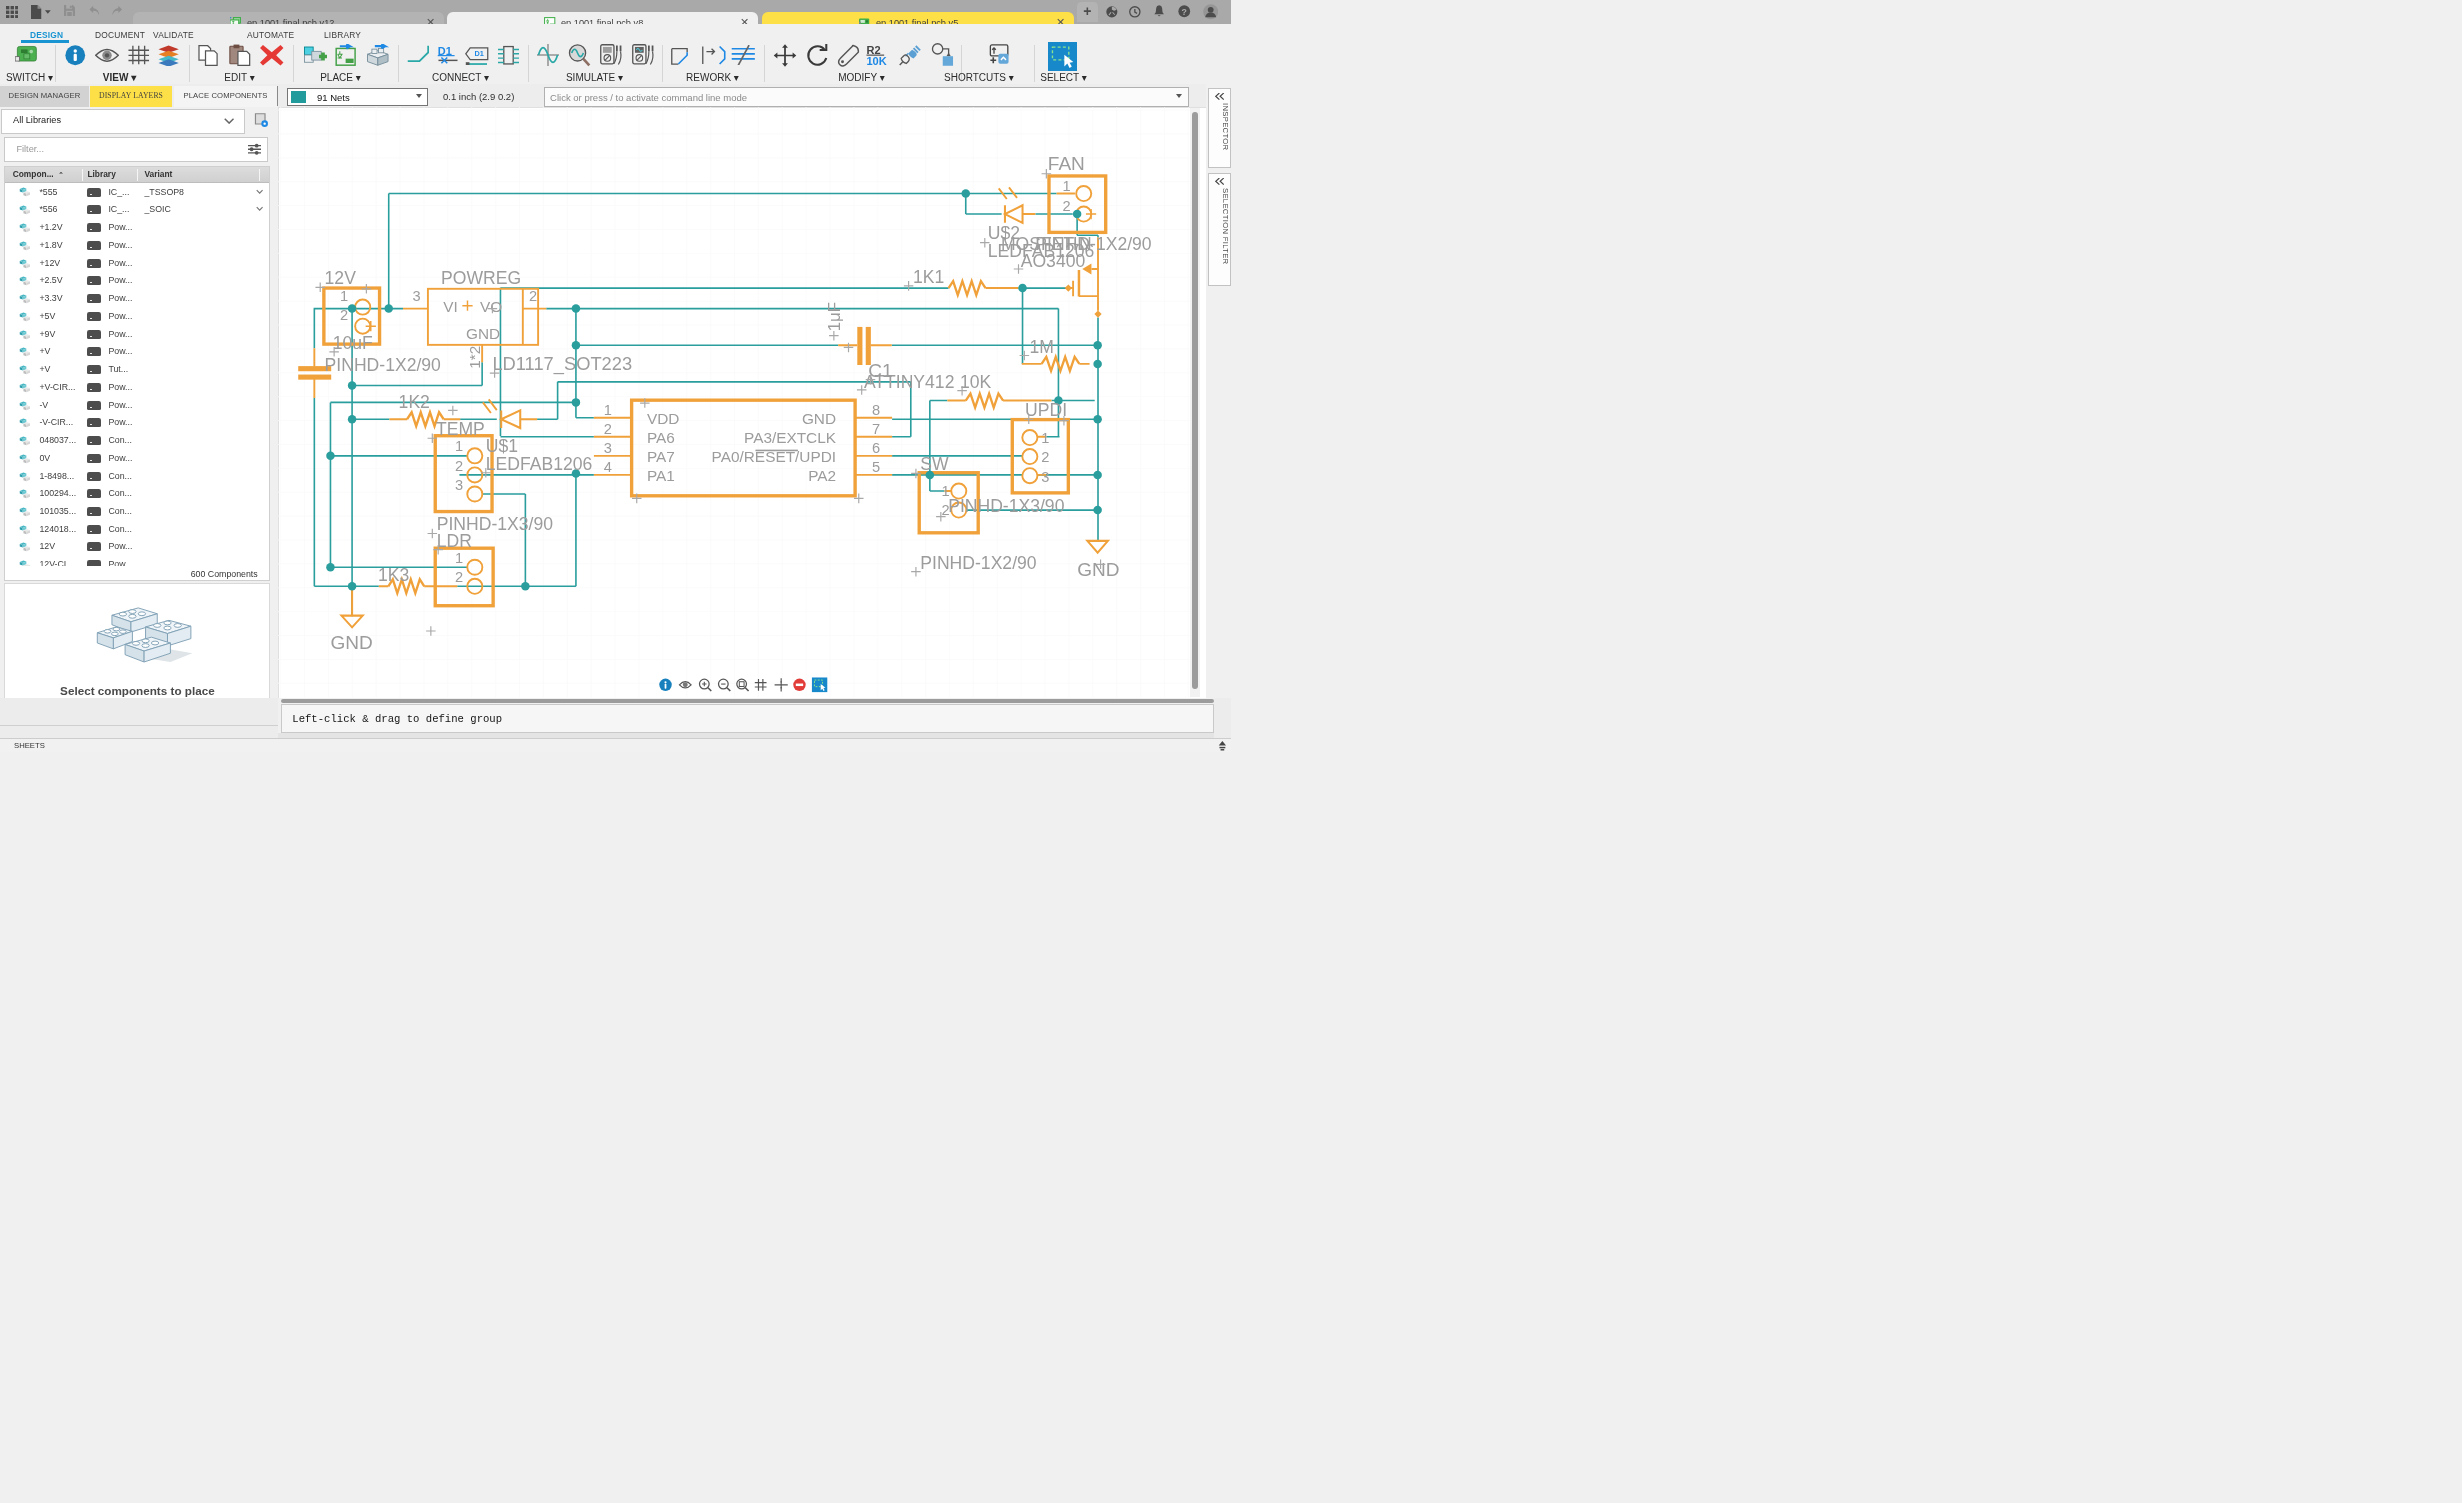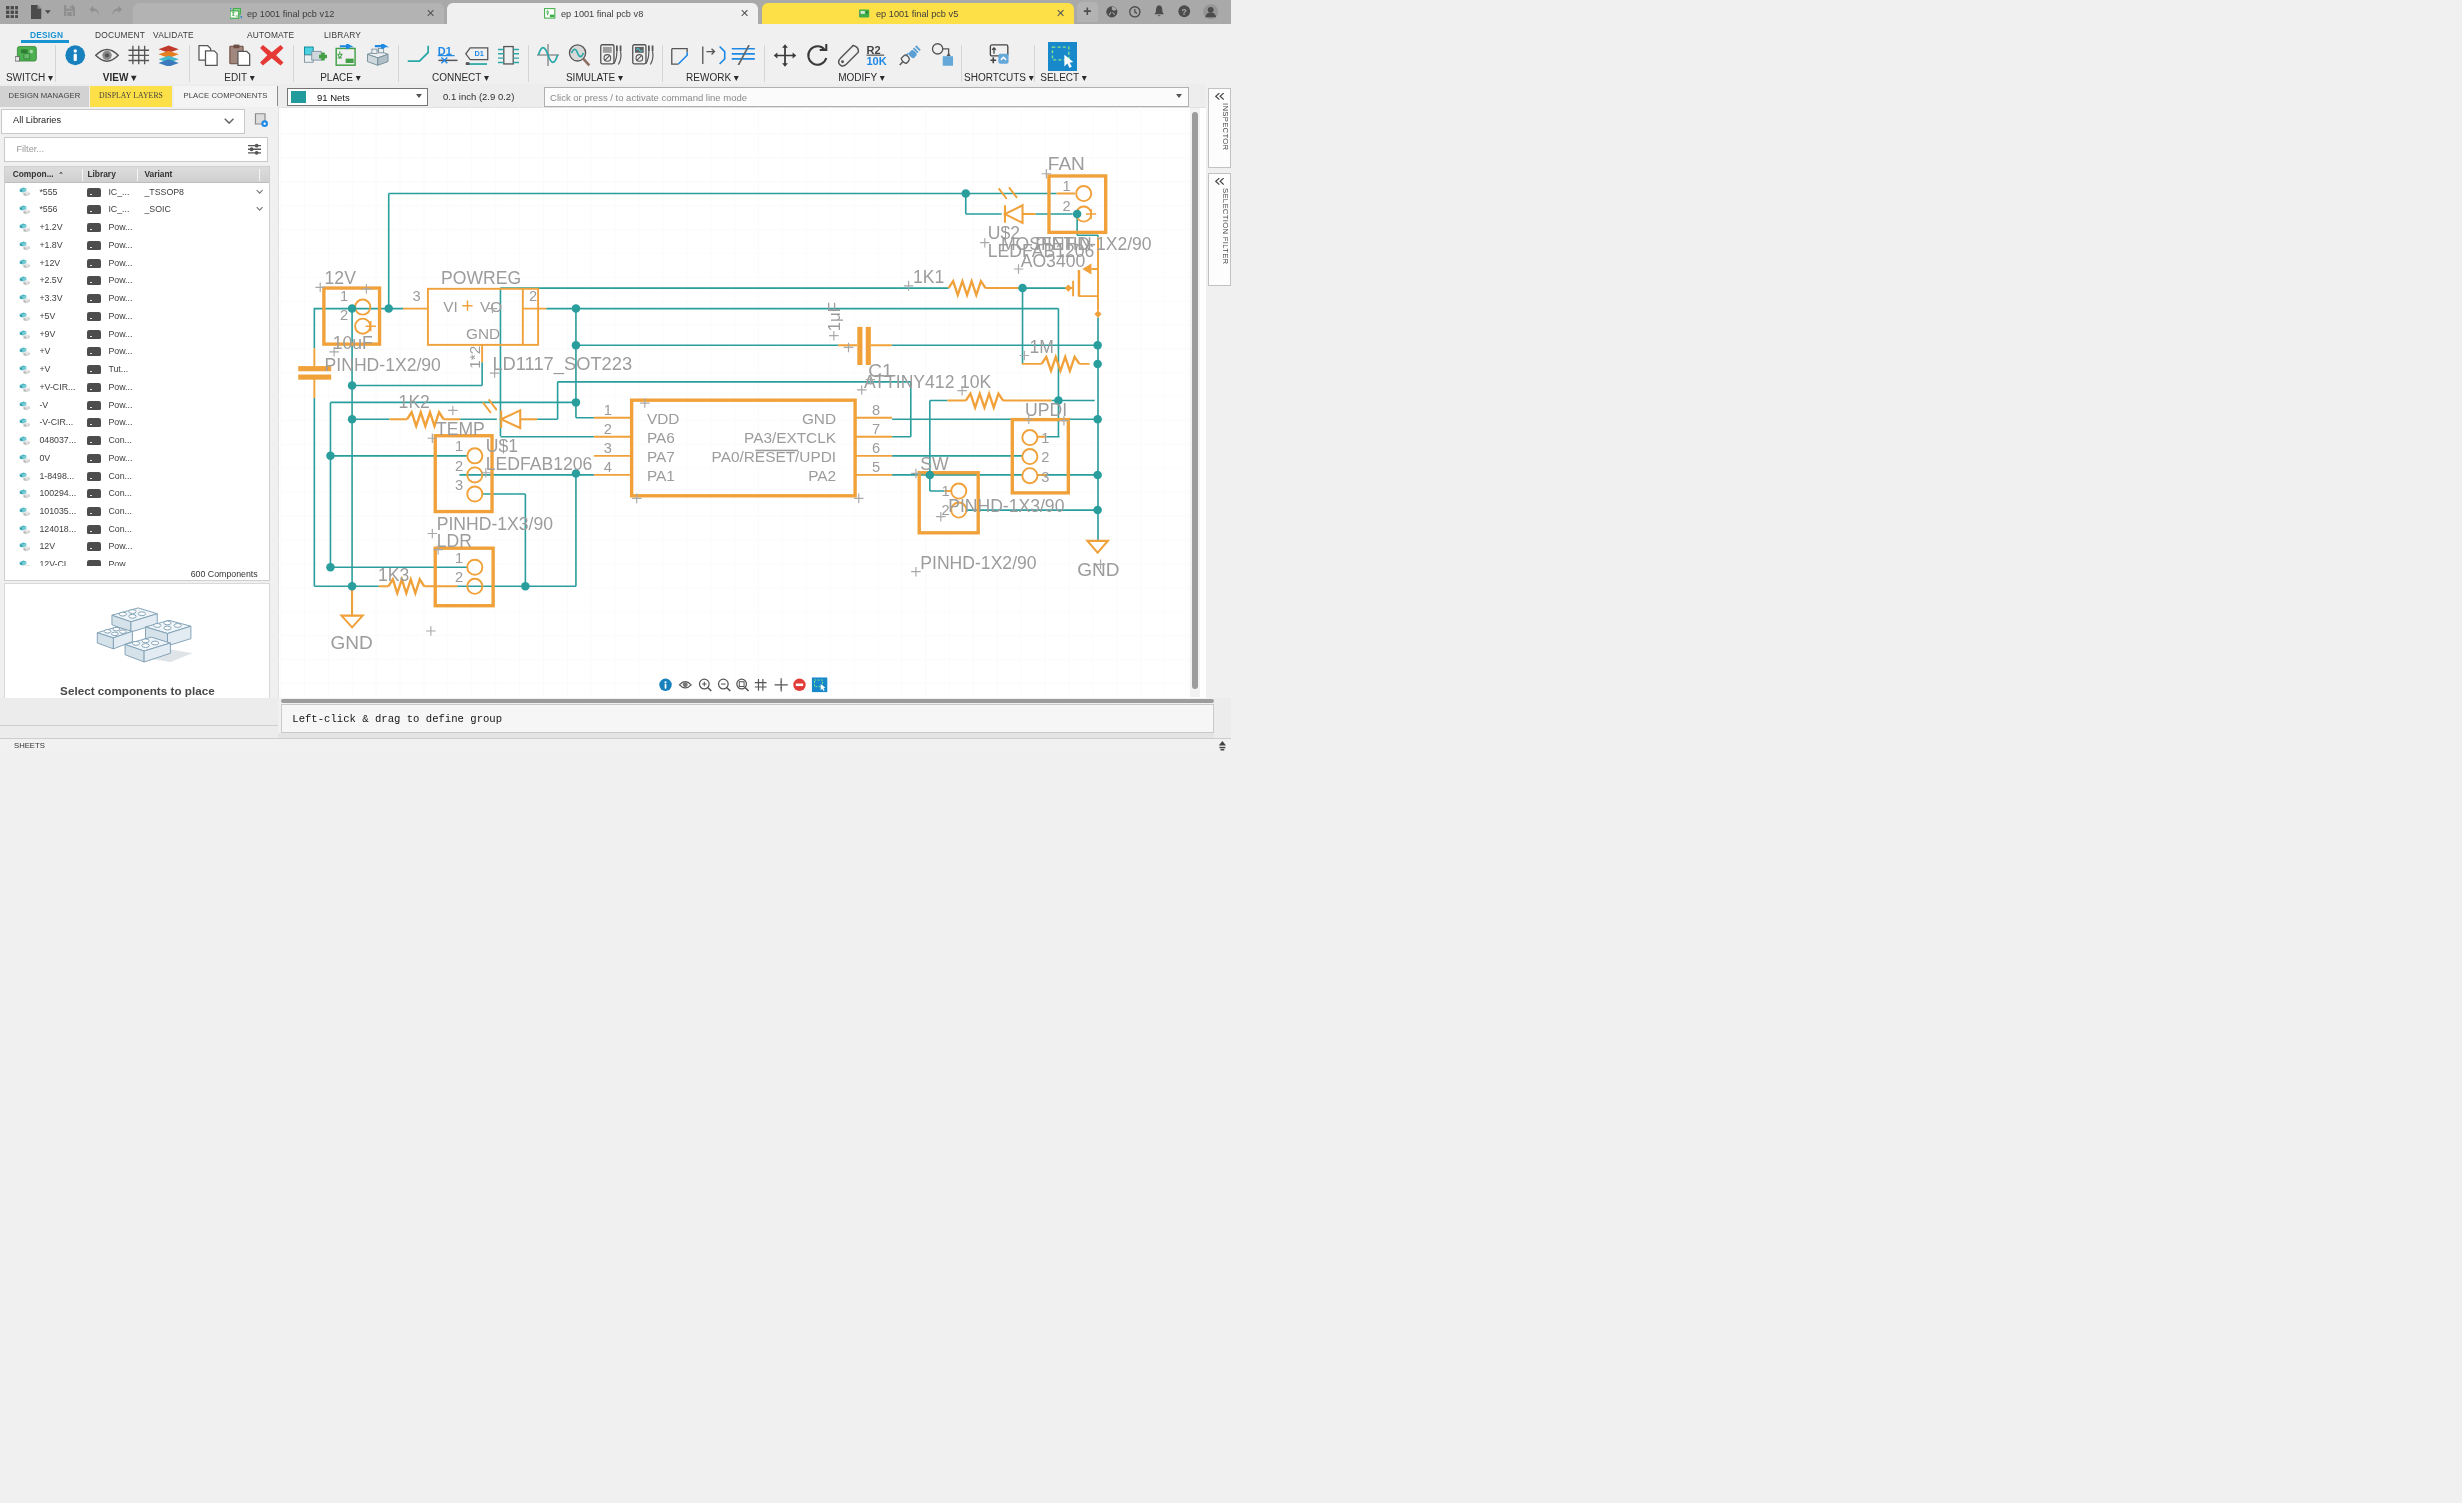--- a/index.html
+++ b/index.html
@@ -1,21 +1,21 @@
 <!DOCTYPE html>
 <html style="font-size:11.7px"><head>
 <meta charset="utf-8">
 <style>
 html,body{margin:0;padding:0;}
 body{width:1231px;height:752px;overflow:hidden;font-family:"Liberation Sans",sans-serif;position:relative;background:#f0f0f0;}
 .abs{position:absolute;}
 
 #topbar{left:0;top:0;width:1231px;height:24px;background:#a9a9a9;}
 .tbico{position:absolute;top:4.4px;}
-.tab{position:absolute;top:3px;height:22px;border-radius:5.9px 5.9px 0 0;}
+.tab{position:absolute;top:12px;height:22px;border-radius:5.9px 5.9px 0 0;}
 .tab .ticon{position:absolute;left:97px;top:5.1px;width:11.7px;height:11px;}
 .tab .ttext{position:absolute;left:114px;top:5.9px;font-size:9.2px;color:#3c3c3c;white-space:nowrap;}
 .tab .tx{position:absolute;right:8.8px;top:4.4px;font-size:11px;color:#555;}
 
 #ribbon{left:0;top:24px;width:1231px;height:60px;background:#f0f0f0;}
 .menu{position:absolute;top:5.9px;font-size:8.4px;color:#3a3a3a;letter-spacing:0.2px;}
 .rlabel{position:absolute;bottom:1.5px;width:100%;text-align:center;font-size:10px;color:#2b2b2b;white-space:nowrap;}
 .rsep{position:absolute;top:20.5px;width:0.7px;height:37px;background:#d5d5d5;}
 .ricon{position:absolute;top:0px;}
 
@@ -159,21 +159,21 @@
     <div class="rsep" style="left:961px"></div>
     <div class="rsep" style="left:1034px"></div>
   <div class="rlabel" style="left:0px;width:59px;">SWITCH ▾</div>
   <div class="rlabel" style="left:90px;width:59px;font-weight:bold;">VIEW ▾</div>
   <div class="rlabel" style="left:210px;width:59px;">EDIT ▾</div>
   <div class="rlabel" style="left:311px;width:59px;">PLACE ▾</div>
   <div class="rlabel" style="left:429px;width:63px;">CONNECT ▾</div>
   <div class="rlabel" style="left:563px;width:63px;">SIMULATE ▾</div>
   <div class="rlabel" style="left:681px;width:63px;">REWORK ▾</div>
   <div class="rlabel" style="left:830px;width:63px;">MODIFY ▾</div>
-  <div class="rlabel" style="left:964px;width:69px;">SHORTCUTS ▾</div>
+  <div class="rlabel" style="left:944px;width:69px;">SHORTCUTS ▾</div>
   <div class="rlabel" style="left:1032px;width:63px;">SELECT ▾</div>
 
   <svg class="ricon" style="left:14.7px;top:21px" width="23" height="19" viewBox="0 0 31 26">
     <rect x="3" y="2" width="26" height="20" rx="3" fill="#4caf50" stroke="#2e7d32" stroke-width="1"></rect>
     <rect x="8" y="6" width="9" height="5" fill="#2e7d32"></rect>
       <circle cx="22" cy="9" r="2.5" fill="#a5d6a7"></circle>
     <rect x="12" y="12" width="8" height="7" fill="#66bb6a" stroke="#2e7d32" stroke-width="1"></rect>
     <rect x="0" y="16" width="6" height="6" fill="#e8e8e8" stroke="#555" stroke-width="1"></rect>
   </svg>
 

